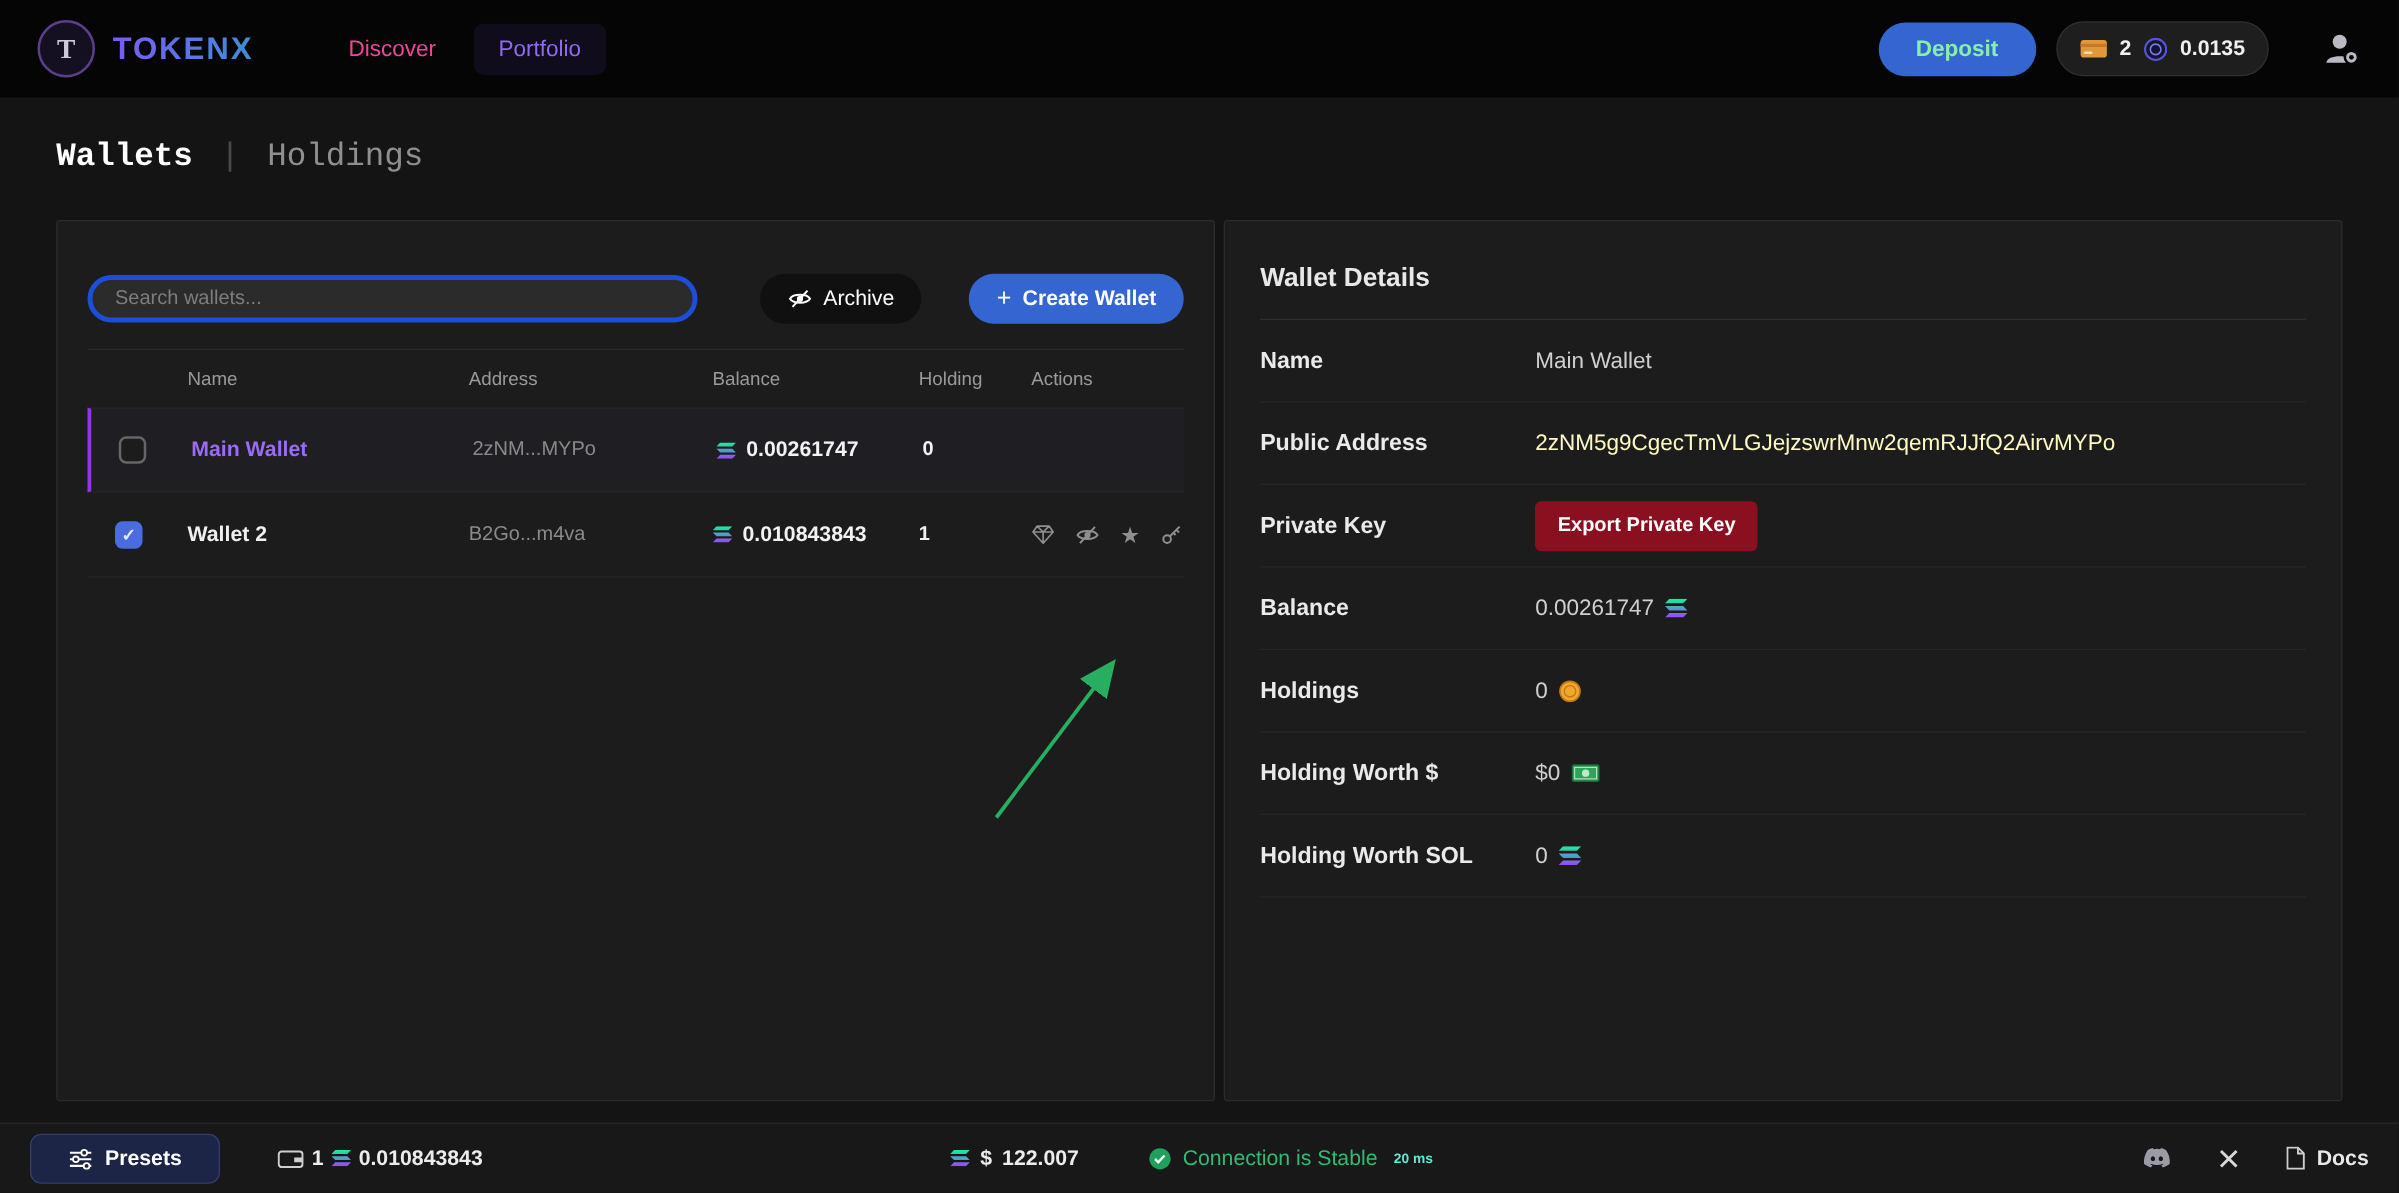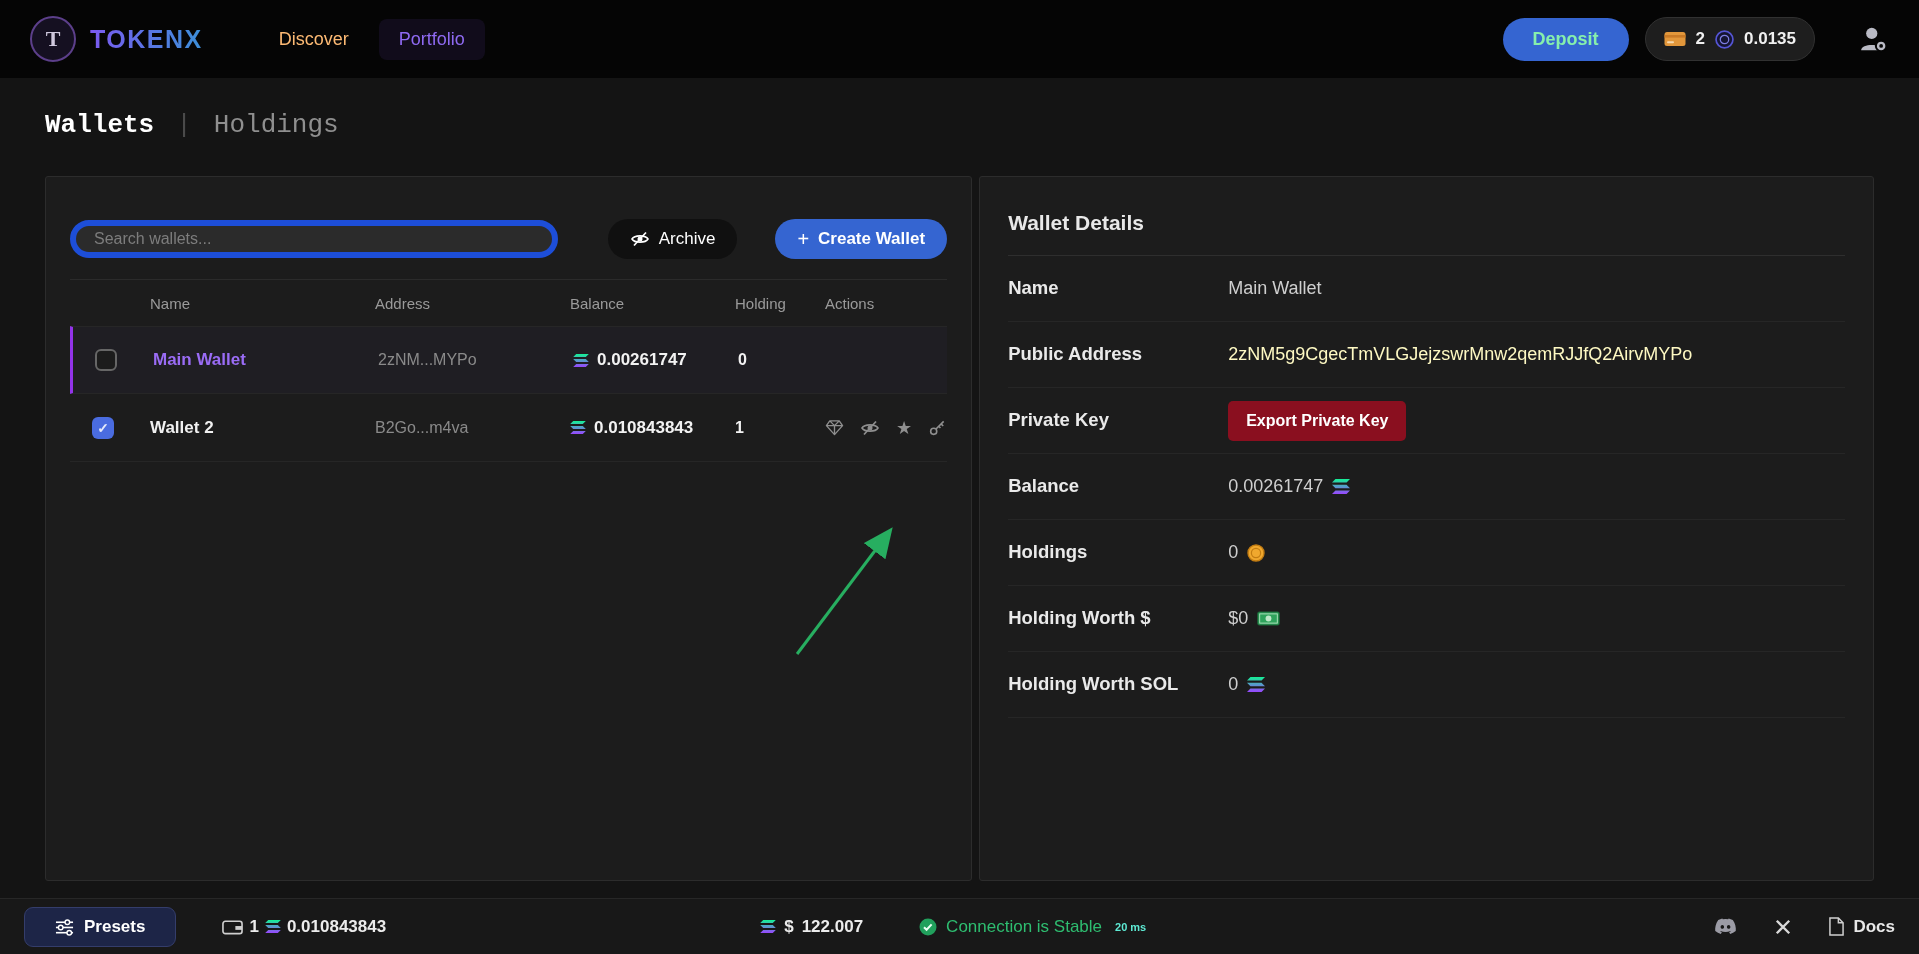--- a/index.html
+++ b/index.html
@@ -13,21 +13,21 @@
 
   
   .topbar { height:78px; background:#050505; display:flex; align-items:center; padding:0 30px; }
   .brand { display:flex; align-items:center; gap:14px; }
   .logo { width:46px; height:46px; border-radius:50%; background:#151021; border:2px solid #5c3f8a;
           display:flex; align-items:center; justify-content:center; color:#cfc8dd;
           font-family:"Liberation Serif", serif; font-size:22px; font-weight:bold; }
   .brand-name { font-size:25px; font-weight:800; letter-spacing:1.5px;
           background:linear-gradient(90deg,#7b5af0,#3b8fd8); -webkit-background-clip:text; background-clip:text; color:transparent; }
   .topnav { display:flex; align-items:center; gap:10px; margin-left:56px; }
-  .nav-link { font-size:18px; color:#fdba74; padding:10px 20px; border-radius:8px; cursor:pointer; text-decoration:none; }
+  .nav-link { font-size:18px; color:#ec4899; padding:10px 20px; border-radius:8px; cursor:pointer; text-decoration:none; }
   .nav-link.active { color:#8f6af2; background:rgba(125,80,230,0.10); }
   .top-right { margin-left:auto; display:flex; align-items:center; gap:16px; }
   .deposit { background:#3565d1; color:#86efac; border:none; border-radius:22px; padding:11px 30px;
              font-size:18px; font-weight:600; font-family:Liberation Sans, sans-serif; cursor:pointer; }
   .pill { display:flex; align-items:center; gap:10px; background:#1e1e1e; border:1px solid #313131;
           border-radius:22px; height:44px; padding:0 18px; cursor:pointer; }
   .pill-num { font-size:17px; font-weight:700; color:#f0f0f0; }
   .account { margin-left:26px; cursor:pointer; }
 
   
@@ -38,21 +38,21 @@
   .tab-alt { font-size:26px; font-weight:500; color:#8f8f8f; cursor:pointer; }
 
   
   .panels { display:flex; gap:7px; margin-top:36px; height:705px; }
   .panel { background:#1c1c1c; border:1px solid #2c2c2c; border-radius:3px; flex:1; position:relative; }
   .panel-left { padding:24px; }
   .panel-right { padding:24px 28px; }
 
   .wl-header { display:flex; align-items:center; gap:10px; font-size:21px; font-weight:700; padding:8px 0 6px 0; }
   .wl-controls { display:flex; align-items:center; margin-top:18px; }
-  .search { width:488px; height:38px; background:#2b2b2b; border:6px solid #1d4ed8; border-radius:19px;
+  .search { width:488px; height:38px; background:#2b2b2b; border:4px solid #1d4ed8; border-radius:19px;
             color:#eab308; font-size:16px; padding:0 18px; font-family:inherit; outline:none; }
   .search::placeholder { color:#7d7d7d; }
   .btn-archive { margin-left:auto; display:flex; align-items:center; gap:9px; background:#101010; color:#fff;
             border:none; border-radius:20px; padding:10px 22px; font-size:17px; font-family:inherit; cursor:pointer; }
   .btn-create { margin-left:38px; display:flex; align-items:center; gap:9px; background:#3565d1; color:#fff;
             border:none; border-radius:20px; padding:10px 22px; font-size:17px; font-weight:600; font-family:inherit; cursor:pointer; }
   .btn-create .plus { font-size:20px; font-weight:400; line-height:1; }
   .wl-divider { border-top:1px solid #2b2b2b; margin-top:20px; }
 
   .tgrid { display:grid; grid-template-columns:80px 225px 195px 165px 90px 1fr; align-items:center; }

